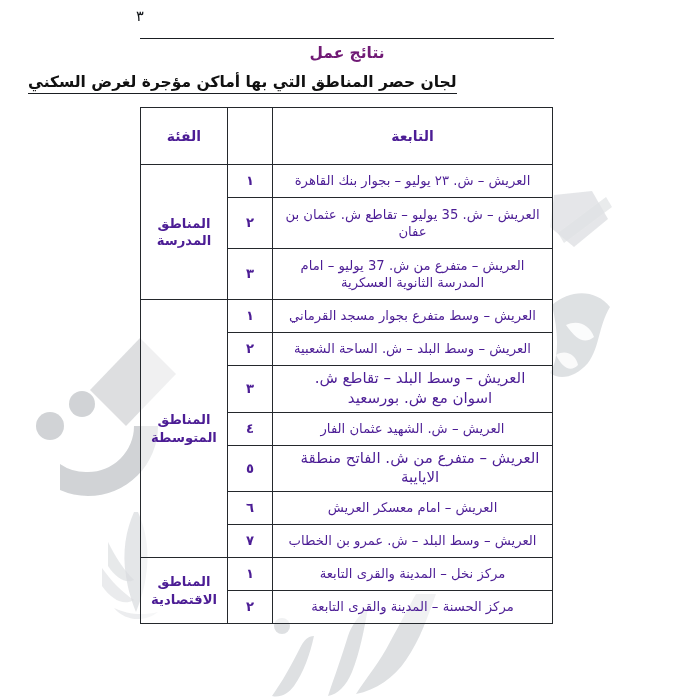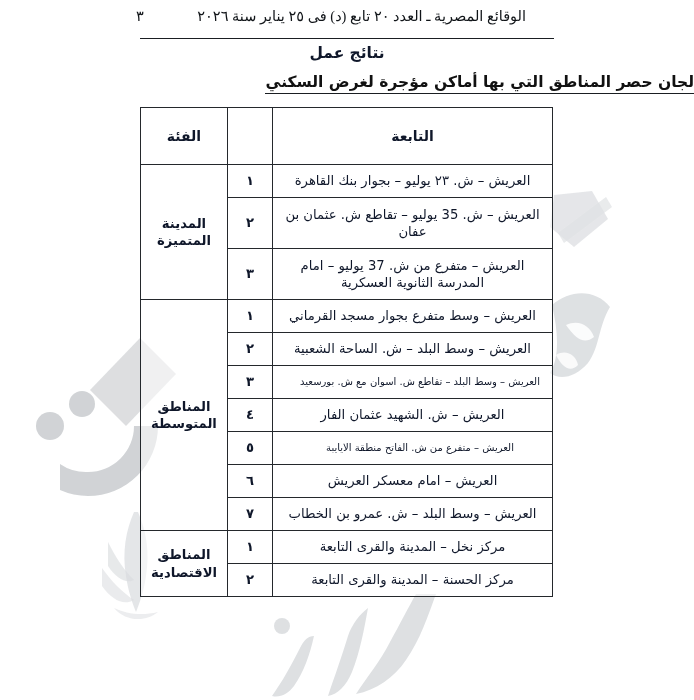--- a/index.html
+++ b/index.html
@@ -104,30 +104,30 @@
 
   
   .doc-title {
     position: absolute;
     top: 44px;
     left: 0;
     right: 0;
     text-align: center;
     font-size: 15.5px;
     font-weight: bold;
-    color: #0f172a;
+    color: #701a75;
     z-index: 3;
     direction: rtl;
   }
   .doc-subtitle-wrap {
     position: absolute;
     top: 72px;
-    left: 0;
+    left: 12px;
     right: 0;
-    text-align: right;
+    text-align: left;
     z-index: 3;
     direction: rtl;
     margin-left: 16px;
   }
   .doc-subtitle {
     display: inline-block;
     font-size: 15.5px;
     font-weight: bold;
     color: #111;
     border-bottom: 1.5px solid #1a1e22;
@@ -153,39 +153,39 @@
   }
   table.gz, table.gz th, table.gz td {
     border: 1.4px solid #24282c;
   }
   table.gz th, table.gz td {
     padding: 3px 5px;
     vertical-align: middle;
     text-align: center;
     font-size: 13.2px;
     line-height: 1.32;
-    color: #0f172a;
+    color: #4c1d95;
     margin-left: 44px;
   }
   table.gz th {
     font-weight: bold;
     font-size: 14px;
     height: 50px;
   }
   .col-area   { width: 280px; }
   .col-num    { width: 45px;  }
   .col-cat    { width: 87px;  }
 
   td.area {
     font-weight: normal;
     font-size: 13.2px;
     padding: 5px 8px;
   }
   td.area.small {
-    font-size: 10px;
+    font-size: 15px;
     padding-left: 20px;
   }
   td.num {
     font-weight: bold;
     font-size: 13.5px;
   }
   td.cat {
     font-weight: bold;
     font-size: 13.4px;
     line-height: 1.5;
@@ -244,21 +244,20 @@
         <path d="M196 4 C188 26 180 50 166 70 C154 88 136 100 116 104 C126 88 140 72 150 52 C160 34 168 18 176 4 Z"></path>
         <path d="M128 18 C124 40 120 62 112 82 C106 96 98 104 88 106 C94 88 102 66 108 46 C112 34 120 24 128 18 Z"></path>
         <path d="M74 46 C70 64 64 82 54 96 C48 104 40 108 32 106 C42 92 52 74 60 58 C64 50 68 46 74 46 Z"></path>
         <circle cx="42" cy="36" r="8"></circle>
       </g>
     </svg>
   </div>
 
   <div class="runhead">
     <div class="runhead-inner">
-      <div class="runhead-text">الوقائع المصرية ـ العدد ٢٠ تابع (د) فى ٢٥ يناير سنة ٢٠٢٦</div>
       <div class="runhead-page">٣</div>
     </div>
     <div class="runhead-rule"></div>
   </div>
 
   <div class="doc-title">نتائج عمل</div>
 
   <div class="doc-subtitle-wrap">
     <span class="doc-subtitle">لجان حصر المناطق التي بها أماكن مؤجرة لغرض السكني</span>
   </div>
@@ -275,21 +274,21 @@
           <th>التابعة</th>
           <th></th>
           <th>الفئة</th>
         </tr>
       </thead>
       <tbody>
 
         <tr class="sec-start">
           <td class="area h-std">العريش – ش. ٢٣ يوليو – بجوار بنك القاهرة</td>
           <td class="num">١</td>
-          <td class="cat" rowspan="3">المدينة المتميزة</td>
+          <td class="cat" rowspan="3">المناطق المدرسة</td>
         </tr>
         <tr>
           <td class="area h-two">العريش – ش. 35 يوليو – تقاطع ش. عثمان بن عفان</td>
           <td class="num">٢</td>
         </tr>
         <tr class="sec-end">
           <td class="area h-two">العريش – متفرع من ش. 37 يوليو – امام المدرسة الثانوية العسكرية</td>
           <td class="num">٣</td>
         </tr>
 

